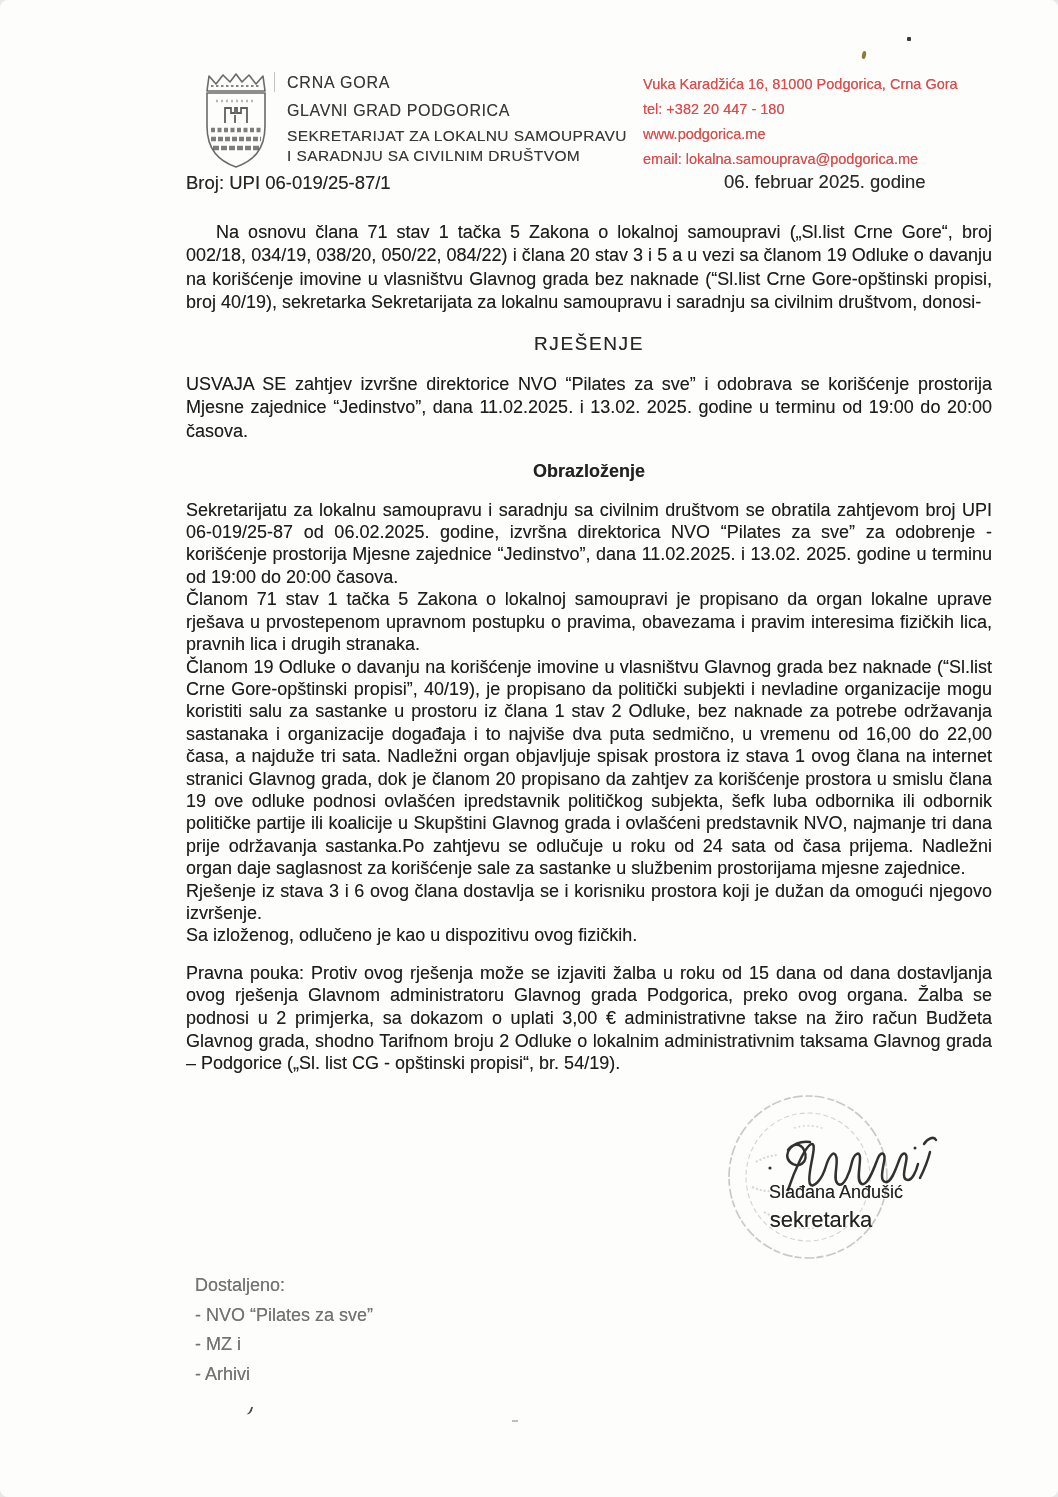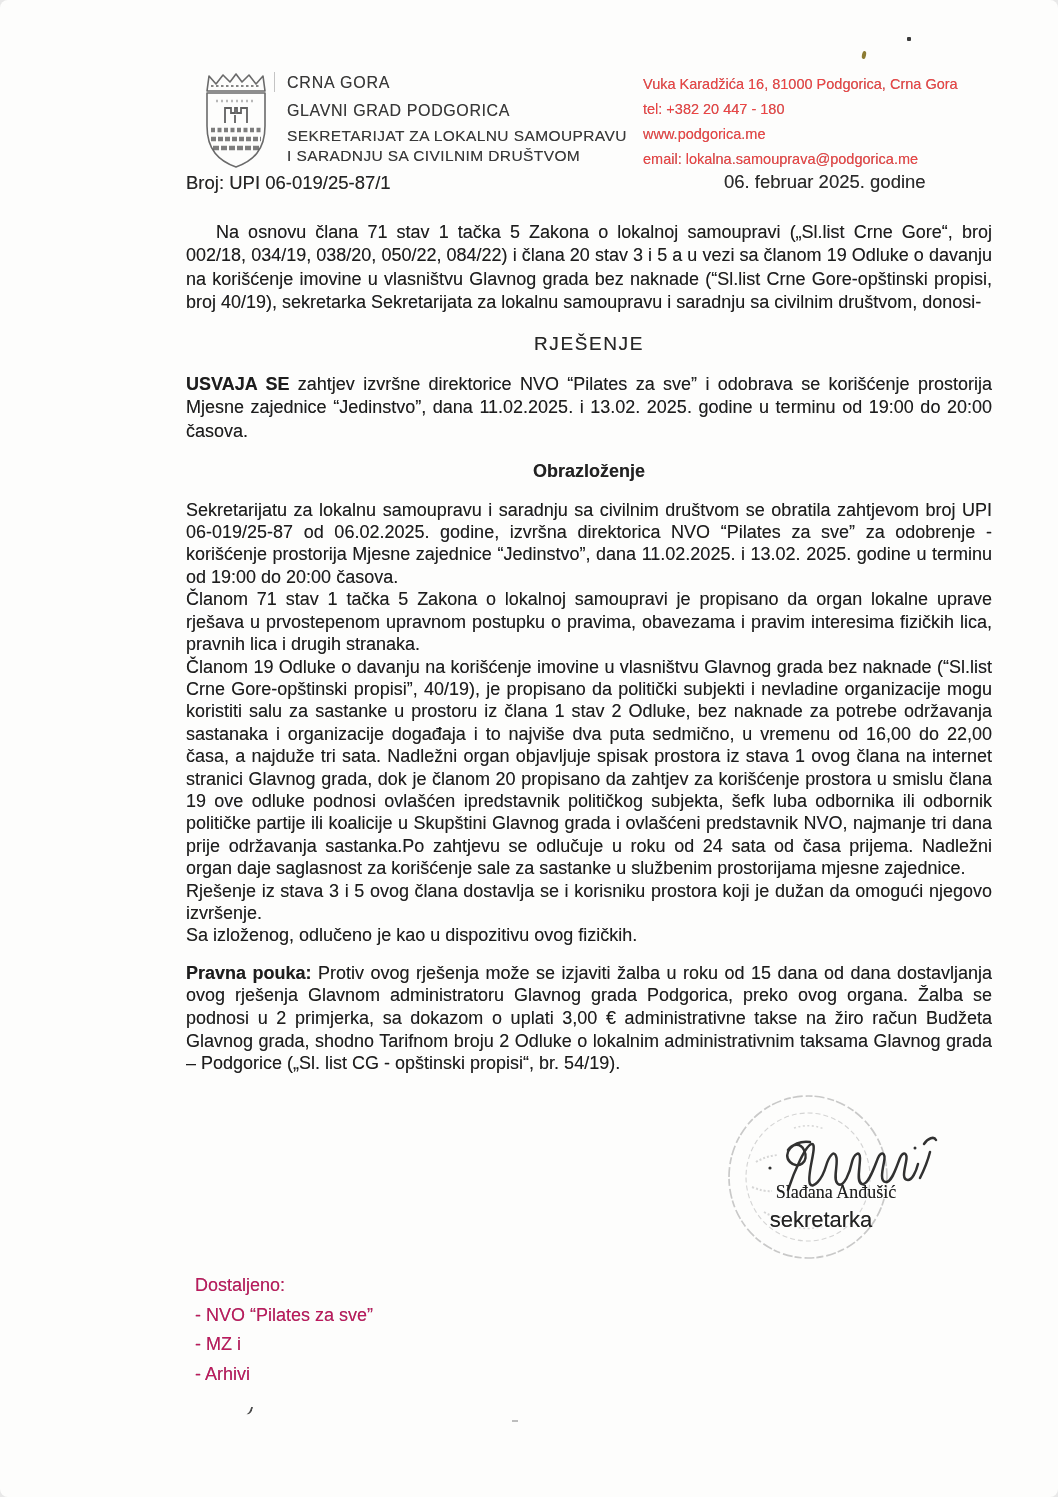--- a/index.html
+++ b/index.html
@@ -39,29 +39,29 @@
     text-align:center; font-size:19px; letter-spacing:1.6px;
     margin:17px 0 18px 0 !important; color:#262626;
   }
   .decision-p { line-height:23.4px; }
   .explanation-title {
     text-align:center; font-weight:bold; font-size:18px;
     margin:17px 0 15px 0 !important; color:#222;
   }
   .body-p { line-height:22.4px; }
   .legal-p { margin-top:15px !important; line-height:22.6px; }
-  .inline-bold { font-weight:bold; }
+  .inline-bold { font-weight:normal; }
 
   
   .sig-block { position:absolute; left:698px; top:1092px; width:270px; height:180px; }
-  .sig-name { position:absolute; left:706px; top:1182px; width:260px; text-align:center; font-size:18px; color:#222;font-family:Liberation Serif, serif; }
+  .sig-name { position:absolute; left:706px; top:1182px; width:260px; text-align:center; font-size:18px; color:#222; }
   .sig-role { position:absolute; left:696px; top:1207px; width:250px; text-align:center; font-size:22px; color:#222; }
 
   
-  .delivered { position:absolute; left:195px; top:1271px; font-size:18px; line-height:29.5px; color:#be185d; }
+  .delivered { position:absolute; left:195px; top:1271px; font-size:18px; line-height:29.5px; color:#737373; }
 
   
   .speck-olive { position:absolute; left:862px; top:51px; width:4px; height:8px; background:#8d7c33; border-radius:50% / 60%; transform:rotate(12deg); }
   .speck-dark { position:absolute; left:907px; top:37px; width:4px; height:4px; background:#3a3a3a; border-radius:1px; }
   .speck-comma { position:absolute; left:245px; top:1406px; width:5px; height:9px; border-right:2.5px solid #4a4a4a; border-radius:0 0 6px 0; transform:rotate(18deg); }
   .speck-faint { position:absolute; left:512px; top:1420px; width:6px; height:2px; background:#bdbdbd; }
 </style>
 </head>
 <body>
 
@@ -110,21 +110,21 @@
 
     <p class="decision-title">RJEŠENJE</p>
 
     <p class="decision-p"><span class="inline-bold">USVAJA SE</span><span> zahtjev  izvršne direktorice NVO “Pilates za sve” i odobrava se korišćenje prostorija Mjesne zajednice “Jedinstvo”, dana 11.02.2025. i 13.02. 2025. godine u terminu od 19:00 do 20:00 časova.</span></p>
 
     <p class="explanation-title">Obrazloženje</p>
 
     <p class="body-p">Sekretarijatu za lokalnu samoupravu i saradnju sa civilnim društvom se obratila zahtjevom broj UPI 06-019/25-87 od 06.02.2025. godine,  izvršna direktorica NVO “Pilates za sve” za odobrenje -  korišćenje prostorija Mjesne zajednice “Jedinstvo”, dana 11.02.2025. i 13.02. 2025. godine u terminu od 19:00 do 20:00 časova.</p>
     <p class="body-p">Članom 71 stav 1 tačka 5  Zakona o lokalnoj samoupravi je propisano da organ lokalne uprave rješava u prvostepenom upravnom postupku o pravima, obavezama i pravim interesima fizičkih lica, pravnih lica i drugih stranaka.</p>
     <p class="body-p">Članom 19 Odluke o davanju na korišćenje imovine u vlasništvu Glavnog grada bez naknade (“Sl.list Crne Gore-opštinski propisi”, 40/19),  je propisano da politički subjekti i nevladine organizacije mogu koristiti salu za sastanke u prostoru iz člana 1 stav 2 Odluke, bez naknade za potrebe održavanja sastanaka i organizacije događaja i to najviše dva puta sedmično, u vremenu od 16,00 do 22,00 časa, a najduže tri sata. Nadležni organ objavljuje spisak prostora iz stava 1 ovog člana na internet stranici Glavnog grada, dok je članom 20 propisano  da zahtjev za korišćenje prostora u smislu člana 19 ove odluke podnosi ovlašćen ipredstavnik političkog subjekta, šefk luba odbornika ili odbornik političke partije ili koalicije u Skupštini Glavnog grada i ovlašćeni predstavnik NVO, najmanje tri dana prije održavanja sastanka.Po zahtjevu se odlučuje u roku od 24 sata od časa prijema. Nadležni organ daje saglasnost za korišćenje sale za sastanke u službenim prostorijama mjesne zajednice.</p>
-    <p class="body-p">Rješenje iz stava 3 i 5 ovog člana dostavlja se i korisniku prostora koji je dužan da omogući njegovo izvršenje.</p>
+    <p class="body-p">Rješenje iz stava 3 i 6 ovog člana dostavlja se i korisniku prostora koji je dužan da omogući njegovo izvršenje.</p>
     <p class="body-p">Sa izloženog, odlučeno je kao u dispozitivu ovog fizičkih.</p>
 
     <p class="legal-p"><span class="inline-bold">Pravna pouka:</span><span> Protiv ovog rješenja može se izjaviti žalba u roku od 15 dana od dana dostavljanja ovog rješenja Glavnom administratoru Glavnog grada Podgorica, preko ovog organa. Žalba se podnosi u 2 primjerka, sa dokazom o uplati 3,00 € administrativne takse na žiro račun Budžeta Glavnog grada, shodno Tarifnom broju 2 Odluke o lokalnim administrativnim taksama Glavnog grada – Podgorice („Sl. list CG - opštinski propisi“, br. 54/19).</span></p>
   </div>
 
   <svg class="sig-block" viewBox="0 0 270 180" aria-hidden="true">
     <g fill="none" stroke="#c0c0c0" opacity="0.85">
       <ellipse cx="110" cy="85" rx="79" ry="81" stroke-width="1.7" stroke-dasharray="7,2,10,3"></ellipse>
       <ellipse cx="110" cy="85" rx="62" ry="64" stroke-width="1.1" stroke-dasharray="5,3" opacity="0.8"></ellipse>
       <path d="M58,70 q10,-6 22,-7 M54,95 q12,5 20,4 M66,120 q10,6 20,5" stroke-width="2" stroke-dasharray="2,2" opacity="0.75"></path>

